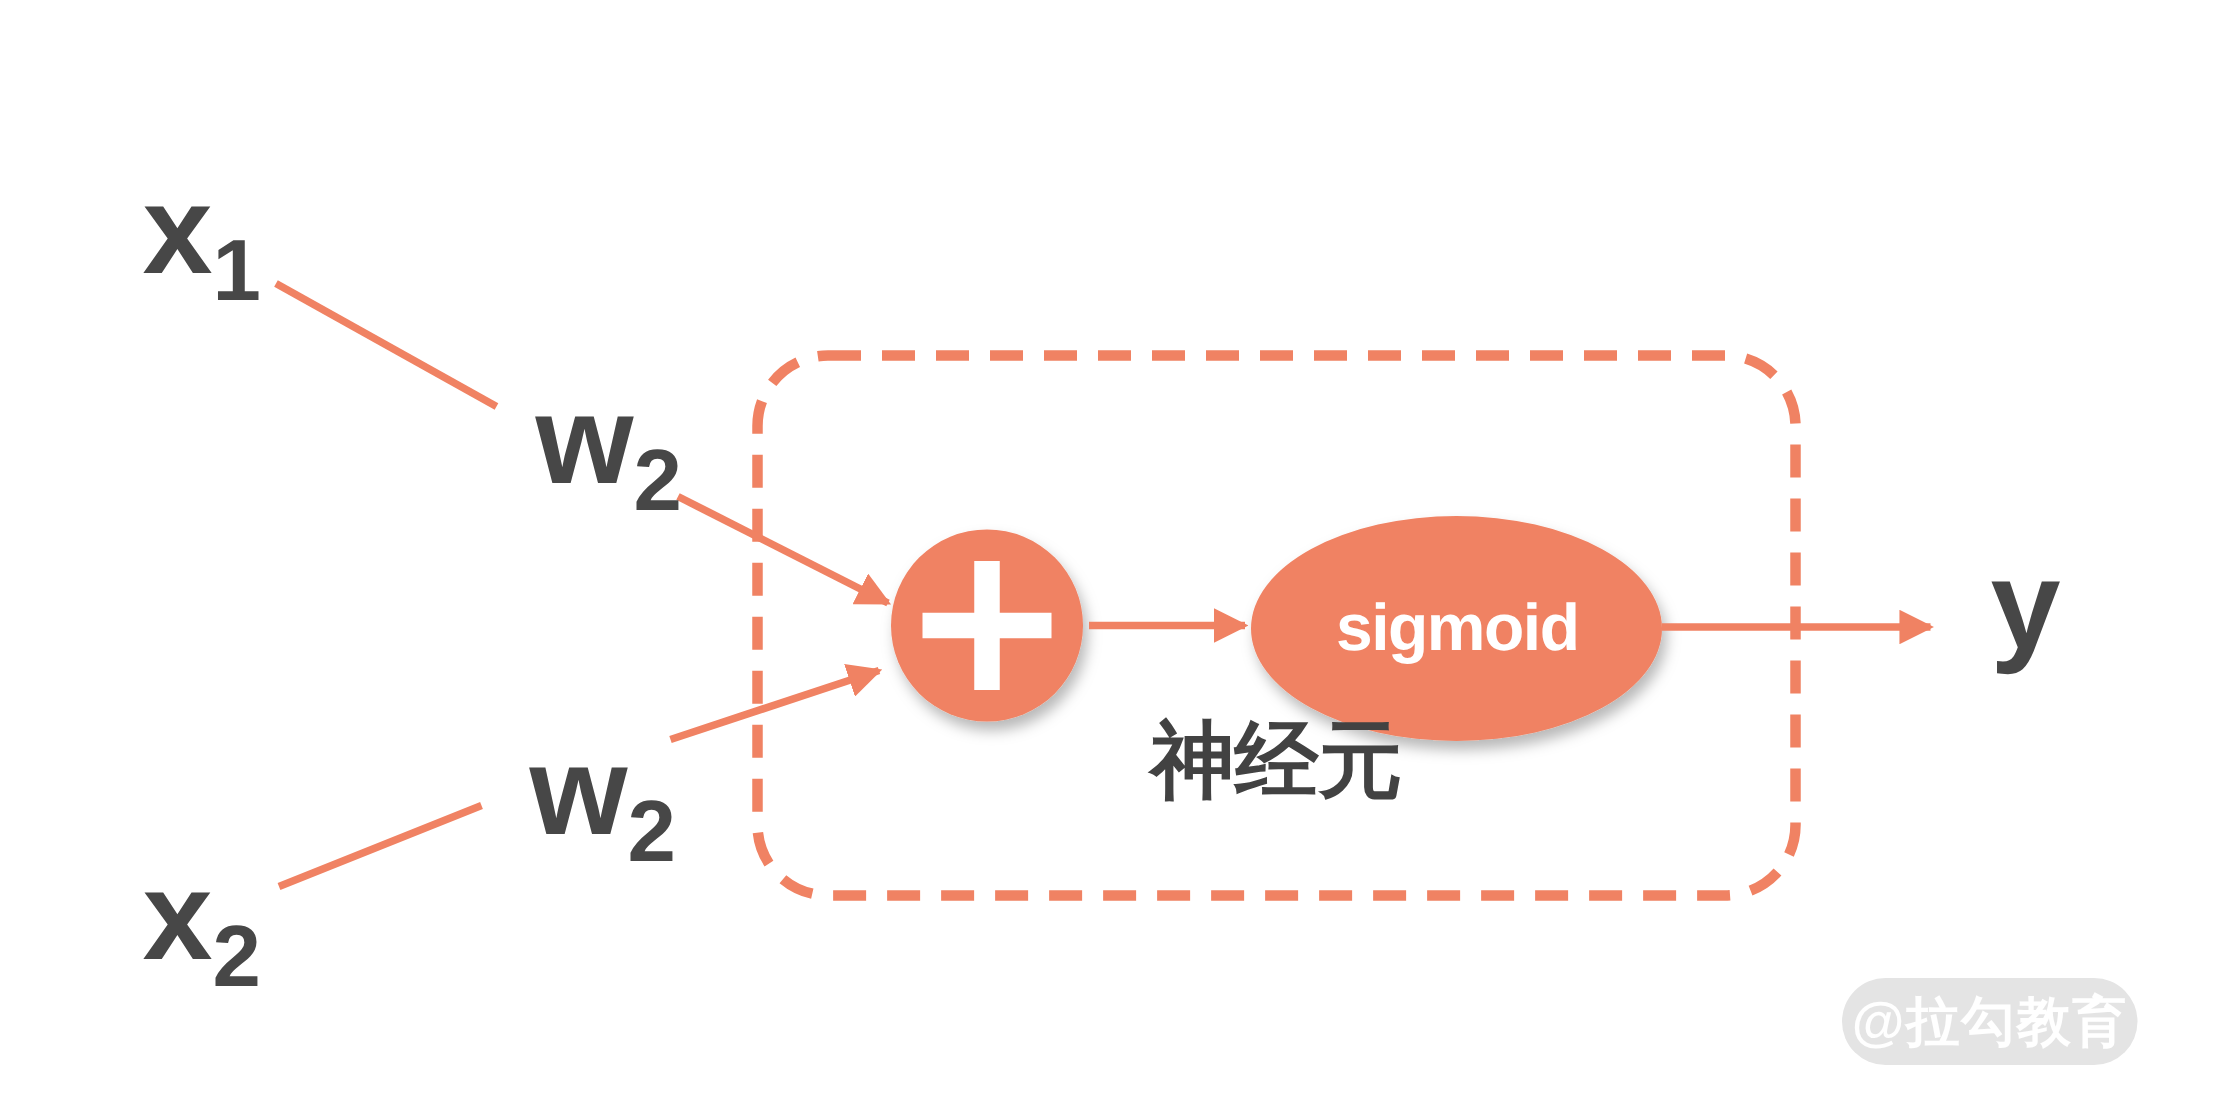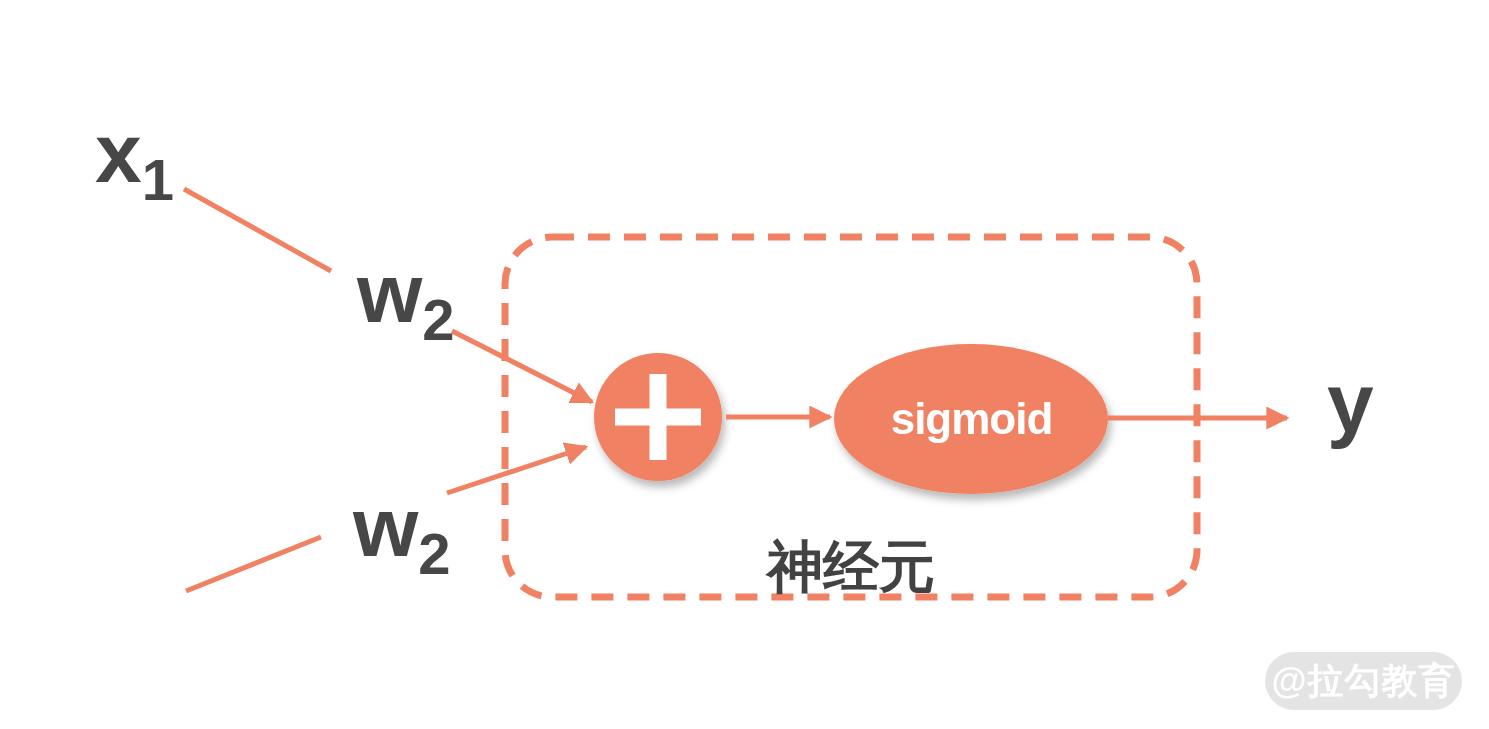--- a/index.html
+++ b/index.html
@@ -50,32 +50,32 @@
     justify-content: center;
     color: #ffffff;
     font-size: 44px;
     font-weight: 600;
     letter-spacing: -1px;
   }
   
   .unit-caption {
     position: absolute;
     left: 505px;
-    top: 536px;
+    top: 476px;
     width: 692px;
     text-align: center;
     color: #424242;
     font-size: 56px;
     font-weight: 700;
     line-height: 1.1;
   }
   
   .watermark {
     position: absolute;
-    left: 1265px;
+    left: 1228px;
     top: 652px;
     width: 197px;
     height: 58px;
     background: #e4e4e4;
     border-radius: 29px;
     display: flex;
     align-items: center;
     justify-content: center;
     color: rgba(255,255,255,0.97);
     font-size: 36px;
@@ -126,20 +126,23 @@
   </div>
 
   <div class="var-label" style="left:357px; top:251px;">
     <span>w</span><span class="sub">2</span>
   </div>
 
   <div class="var-label" style="left:353px; top:485px;">
     <span>w</span><span class="sub">2</span>
   </div>
 
+  <div class="var-label" style="left:95px; top:568px;">
+    <span>x</span><span class="sub">2</span>
+  </div>
 
   <div class="activation-label">sigmoid</div>
 
   <div class="unit-caption">神经元</div>
 
   <div class="var-label" style="left:1327px; top:361px;">y</div>
 
   <div class="watermark">@拉勾教育</div>
 
 </div>

